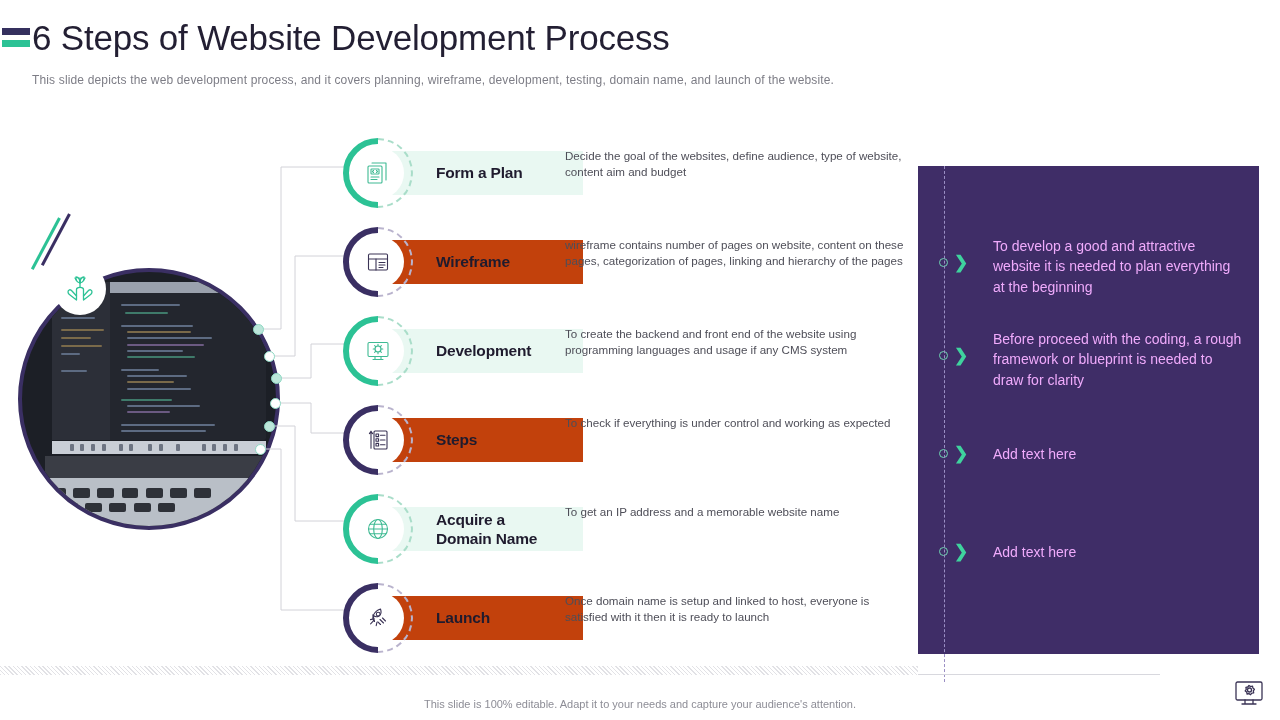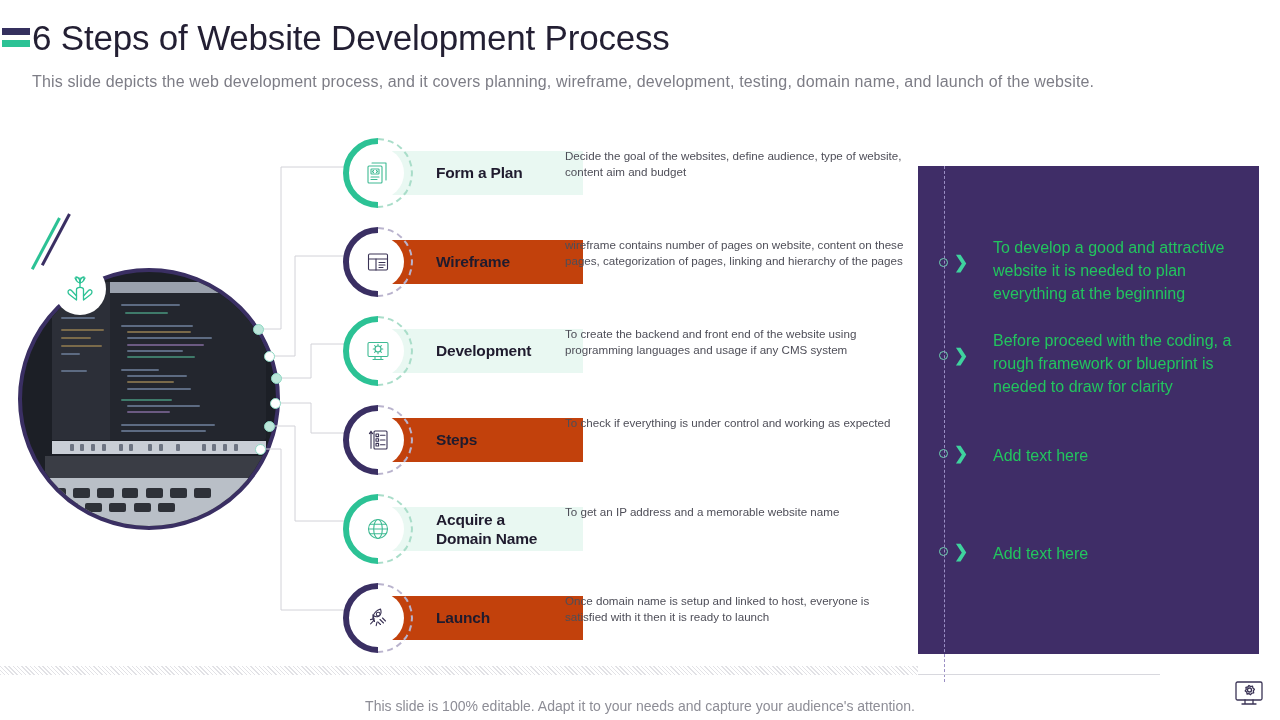--- a/index.html
+++ b/index.html
@@ -18,21 +18,21 @@
   #title-accent .bar-dark { background: #35305e; margin-bottom: 5px; }
   #title-accent .bar-teal { background: #2cc295; }
 
   #page-title {
     position: absolute; left: 32px; top: 18px;
     font-size: 35px; font-weight: 400; color: #231f33;
     letter-spacing: -0.2px; white-space: nowrap;
   }
   #page-subtitle {
     position: absolute; left: 32px; top: 73px;
-    font-size: 16px; color: #7d7d86; letter-spacing: 0.15px;
+    font-size: 12px; color: #7d7d86; letter-spacing: 0.15px;
     white-space: nowrap;
   }
 
   
   #photo-wrap { position: absolute; left: 18px; top: 268px; width: 262px; height: 262px; }
   #photo-ring {
     position: absolute; inset: 0;
     border-radius: 50%;
     border: 4px solid #3a2f63;
     overflow: hidden;
@@ -154,36 +154,36 @@
   .panel-bullet-knob {
     position: absolute; left: 21px; width: 9px; height: 9px;
     border-radius: 50%; border: 1.3px solid #6fd5b2; background: #3f2d67;
   }
   .panel-chevron {
     position: absolute; left: 36px;
     font-size: 17px; color: #3fd39e; font-weight: bold; line-height: 1;
   }
   .panel-text {
     position: absolute; left: 75px; width: 252px;
-    font-size: 16px; color: #22c55e; line-height: 1.45;
+    font-size: 14px; color: #f0abfc; line-height: 1.45;
   }
 
   
   #footer-hatch {
     position: absolute; left: 0; top: 666px; width: 918px; height: 9px;
     background-image: repeating-linear-gradient(45deg,
       #e2e2e6 0px, #e2e2e6 1px, #ffffff 1px, #ffffff 3px);
   }
   #footer-rule-right {
     position: absolute; left: 918px; top: 674px; width: 242px; height: 1px;
     background: #d8d8de;
   }
   #footer-note {
     position: absolute; left: 0; top: 698px; width: 1280px;
-    text-align: center; font-size: 14px; color: #8d8d96;
+    text-align: center; font-size: 11px; color: #8d8d96;
   }
   #footer-icon { position: absolute; left: 1232px; top: 679px; width: 34px; height: 30px; }
 </style>
 </head>
 <body>
 
 <div id="header">
   <div id="title-accent">
     <div class="bar bar-dark"></div>
     <div class="bar bar-teal"></div>

